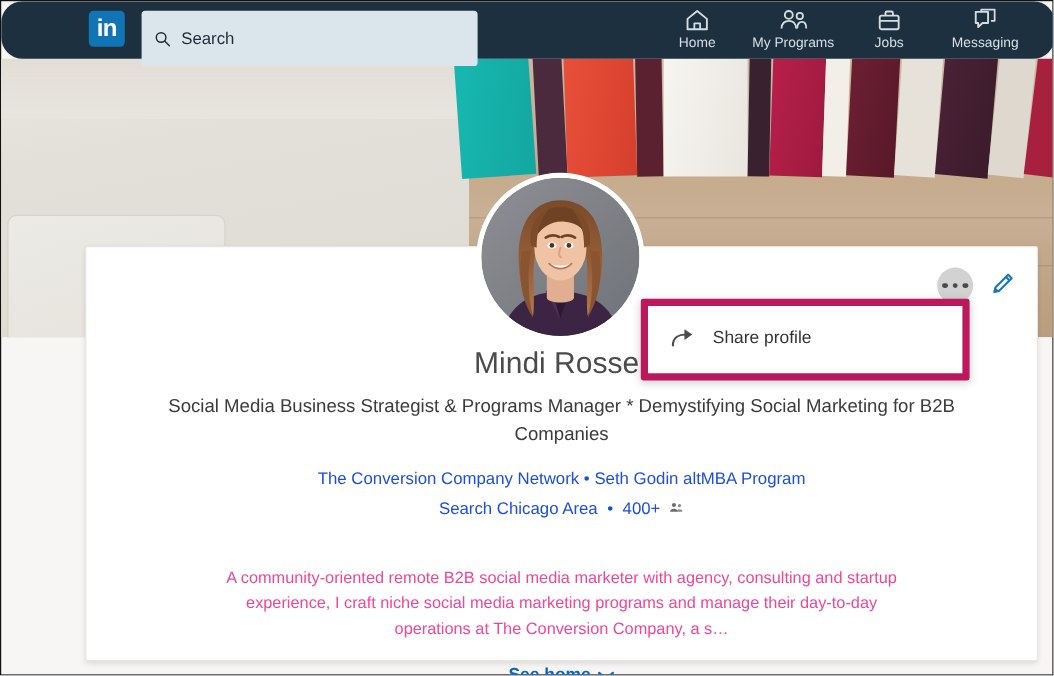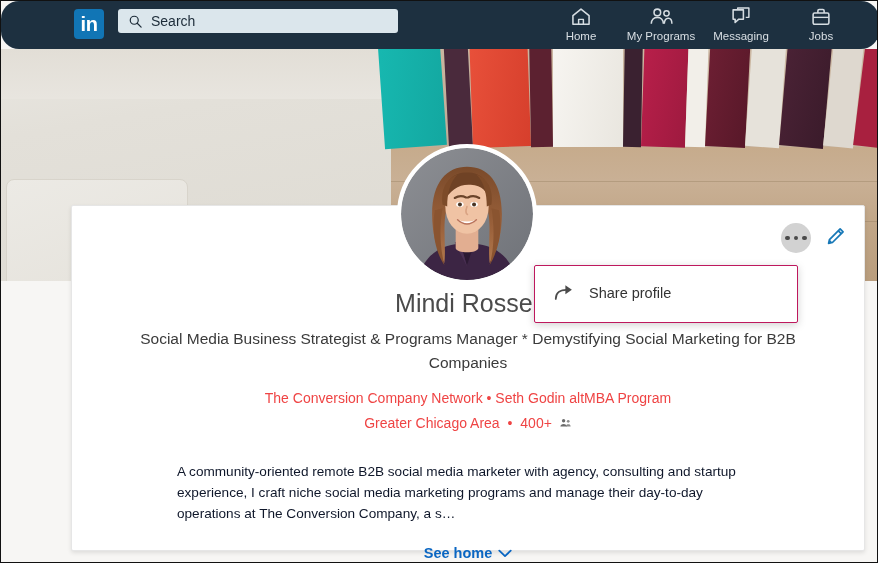--- a/index.html
+++ b/index.html
@@ -47,21 +47,21 @@
     font-weight: bold;
     font-size: 20px;
     line-height: 30px;
     text-align: center;
     letter-spacing: -0.5px;
     font-family: "Liberation Sans", sans-serif;
   }
   .search-box {
     position: absolute;
     left: 117px; top: 8px;
-    width: 280px; height: 24px;
+    width: 280px; height: 46px;
     background: #dbe6ec;
     border-radius: 3px;
     display: flex;
     align-items: center;
     padding-left: 10px;
     box-sizing: border-box;
   }
   .search-icon { width: 15px; height: 15px; flex: 0 0 auto; display:block; }
   .search-text {
     font-size: 14px;
@@ -215,26 +215,25 @@
     display: flex; align-items: center; justify-content: center;
     cursor: pointer;
   }
 
   
   .dropdown {
     position: absolute;
     left: 533px; top: 248px;
     width: 262px;
     background: #ffffff;
-    border: 1px solid #be185d;
+    border: 6px solid #be185d;
     box-shadow: 0 2px 8px rgba(0,0,0,.18);
     border-radius: 2px;
     padding: 8px 0 10px 0;
     z-index: 60;
-    margin-top: 16px;
   }
   .menu-item {
     display: flex;
     align-items: center;
     height: 38px;
     padding-left: 18px;
     cursor: pointer;
     box-sizing: border-box;
   }
   .menu-icon {
@@ -267,33 +266,33 @@
     margin-top: 9px;
     font-size: 15.5px;
     color: #3b3b3b;
     line-height: 24px;
     padding: 0 55px;
     font-family: "Liberation Sans", sans-serif;
   }
   .p-meta {
     margin-top: 12px;
     font-size: 14px;
-    color: #ef4444;
+    color: #1d4ed8;
     line-height: 23px;
     font-family: "Liberation Sans", sans-serif;
   }
   .p-meta .dot { padding: 0 4px; }
   .conn-icon { vertical-align: -2px; margin-left: 3px; }
   .p-summary {
-    margin-top: 26px;
+    margin-top: 36px;
     font-size: 13.6px;
-    color: #0f172a;
+    color: #ec4899;
     line-height: 21px;
     padding: 0 105px;
-    text-align: left;
+    text-align: center;
     font-family: "Liberation Sans", sans-serif;
   }
   .see-more {
     margin-top: 21px;
     font-size: 14.5px;
     color: #0a66c2;
     font-weight: bold;
     cursor: pointer;
     display: inline-flex;
     align-items: center;
@@ -356,21 +355,21 @@
         <path d="M15.6 5.2 L18.8 8.4" fill="none" stroke="#1778b7" stroke-width="1.9"></path>
         <path d="M5 19 L6 14.8 L9.2 18 Z" fill="#1778b7"></path>
       </svg>
     </div>
 
     <div class="profile-body">
       <div class="p-name">Mindi Rosser</div>
       <div class="p-headline">Social Media Business Strategist &amp; Programs Manager * Demystifying Social Marketing for B2B Companies</div>
       <div class="p-meta">The Conversion Company Network  •  Seth Godin altMBA Program</div>
       <div class="p-meta" style="margin-top:2px;">
-        <span>Greater Chicago Area</span>
+        <span>Search Chicago Area</span>
         <span class="dot">•</span>
         <span>400+</span>
         <svg class="conn-icon" width="13" height="13" viewBox="0 0 24 24">
           <circle cx="8.5" cy="7" r="3.1" fill="#6b6b6b"></circle>
           <path d="M2.6 17.4c0-3.1 2.7-4.7 5.9-4.7s5.9 1.6 5.9 4.7z" fill="#6b6b6b"></path>
           <circle cx="17" cy="8" r="2.5" fill="#8a8a8a"></circle>
           <path d="M12.6 17.4c.2-2.6 2.2-3.8 4.5-3.8 2.4 0 4.3 1.2 4.4 3.8z" fill="#8a8a8a"></path>
         </svg>
       </div>
 
@@ -477,36 +476,36 @@
           <circle cx="10" cy="7" r="3.6" fill="none" stroke="#d6dde2" stroke-width="1.7"></circle>
           <path d="M3.4 19.4 C3.4 14.8 6.4 12.4 10 12.4 C13.6 12.4 16.6 14.8 16.6 19.4" fill="none" stroke="#d6dde2" stroke-width="1.7" stroke-linejoin="round"></path>
           <circle cx="20" cy="8" r="2.9" fill="none" stroke="#d6dde2" stroke-width="1.6"></circle>
           <path d="M17.6 19.4 C17.8 15.4 19.4 13.4 22 13.4 C24.3 13.4 25.9 15.2 25.9 19.4" fill="none" stroke="#d6dde2" stroke-width="1.6" stroke-linejoin="round"></path>
         </svg>
         <span class="nav-label">My Programs</span>
       </div>
 
       <div class="nav-item">
         <svg width="24" height="22" viewBox="0 0 24 24">
-          <path d="M3.4 4.2 L14.6 4.2 L14.6 14.4 L9.6 14.4 L5.6 18 L5.6 14.4 L3.4 14.4 Z" fill="none" stroke="#d6dde2" stroke-width="1.7" stroke-linejoin="round"></path>
-          <path d="M8.4 4.2 L8.4 2.2 L20.6 2.2 L20.6 12.4 L17.2 12.4" fill="none" stroke="#d6dde2" stroke-width="1.6" stroke-linejoin="round"></path>
-        </svg>
-        <span class="nav-label">Messaging</span>
-      </div>
-
-      <div class="nav-item">
-        <svg width="24" height="22" viewBox="0 0 24 24">
           <rect x="3.4" y="7.6" width="17.2" height="12.4" rx="1.6" fill="none" stroke="#d6dde2" stroke-width="1.7"></rect>
           <path d="M8.6 7.6 L8.6 5.2 C8.6 4.4 9.2 3.9 10 3.9 L14 3.9 C14.8 3.9 15.4 4.4 15.4 5.2 L15.4 7.6" fill="none" stroke="#d6dde2" stroke-width="1.7" stroke-linejoin="round"></path>
           <path d="M3.4 12.4 L20.6 12.4" stroke="#d6dde2" stroke-width="1.5"></path>
         </svg>
         <span class="nav-label">Jobs</span>
       </div>
 
       <div class="nav-item">
+        <svg width="24" height="22" viewBox="0 0 24 24">
+          <path d="M3.4 4.2 L14.6 4.2 L14.6 14.4 L9.6 14.4 L5.6 18 L5.6 14.4 L3.4 14.4 Z" fill="none" stroke="#d6dde2" stroke-width="1.7" stroke-linejoin="round"></path>
+          <path d="M8.4 4.2 L8.4 2.2 L20.6 2.2 L20.6 12.4 L17.2 12.4" fill="none" stroke="#d6dde2" stroke-width="1.6" stroke-linejoin="round"></path>
+        </svg>
+        <span class="nav-label">Messaging</span>
+      </div>
+
+      <div class="nav-item">
         
         
       </div>
 
     </div>
   </div>
 
 </div>
 
 </body></html>

